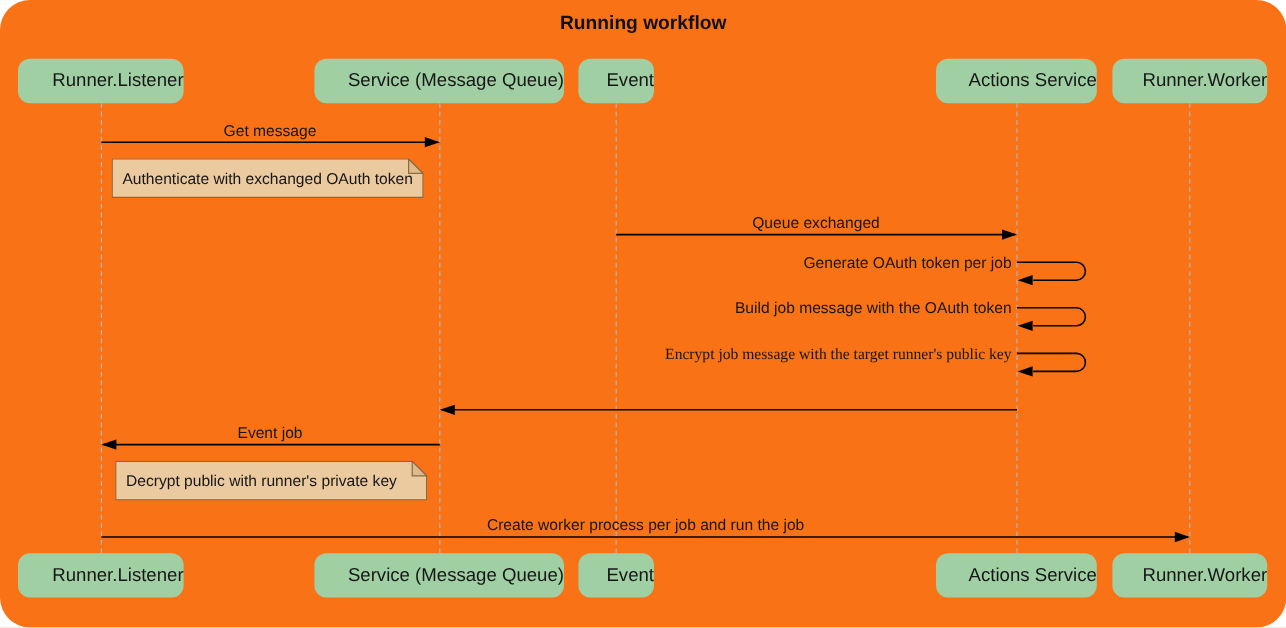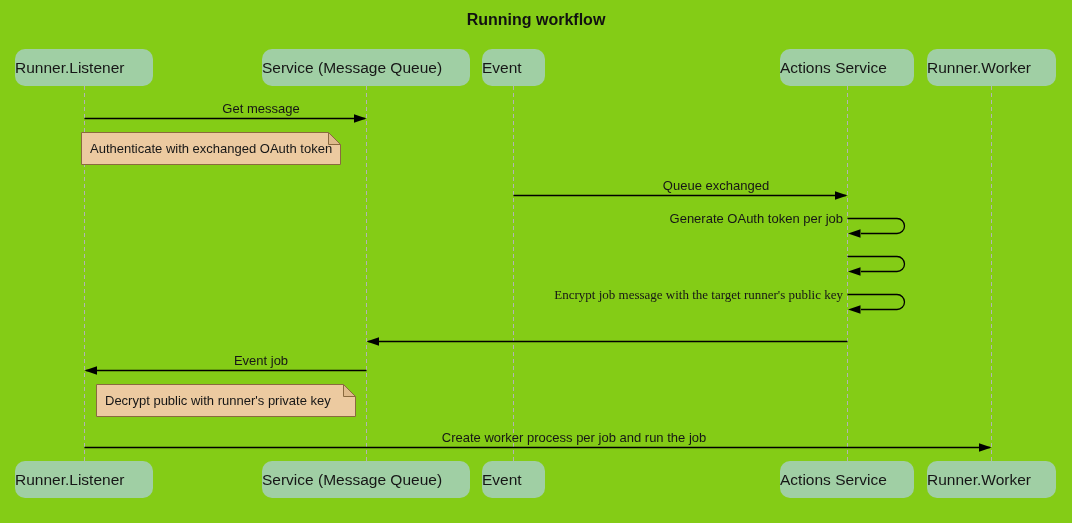--- a/index.html
+++ b/index.html
@@ -1,60 +1,61 @@
 <!DOCTYPE html>
 <html><head>
 <meta charset="utf-8">
 <style>
   html, body { margin: 0; padding: 0; background: #ffffff; }
   .diagram {
     position: relative;
     width: 1072px;
     height: 523px;
-    background: #84cc16;
+    background: #f97316;
     font-family: "Liberation Sans", sans-serif;
     color: #1a1a1a;
     overflow: hidden;
+    border-radius: 25px;
   }
   .title {
     position: absolute;
     left: 0; right: 0; top: 11px;
     text-align: center;
     font-size: 16px;
     font-weight: bold;
     color: #111111;
   }
   .connectors {
     position: absolute;
     left: 0; top: 0;
     z-index: 1;
   }
   .participant {
     position: absolute;
     height: 37px;
     line-height: 37px;
-    text-align: left;
+    text-align: right;
     background: #a0cfa4;
     border-radius: 10px;
     font-size: 15.5px;
     color: #161616;
     z-index: 2;
     box-sizing: border-box;
     white-space: nowrap;
   }
   .msg-label {
     position: absolute;
     font-size: 13px;
     line-height: 16px;
     height: 16px;
     white-space: nowrap;
     color: #161616;
     z-index: 3;
   }
-  .msg-label.centered { transform: translateX(-50%); margin-left: 36px; }
+  .msg-label.centered { transform: translateX(-50%); }
   .msg-label.right-aligned { text-align: right; }
   .note {
     position: absolute;
     width: 260px;
     height: 33px;
     z-index: 3;
   }
   .note-shape { position: absolute; left: 0; top: 0; }
   .note-text {
     position: absolute;
@@ -113,25 +114,26 @@
 
   <div class="participant" style="left:15px;  top:461px; width:138px;">Runner.Listener</div>
   <div class="participant" style="left:262px; top:461px; width:208px;">Service (Message Queue)</div>
   <div class="participant" style="left:482px; top:461px; width:63px;">Event</div>
   <div class="participant" style="left:780px; top:461px; width:134px;">Actions Service</div>
   <div class="participant" style="left:927px; top:461px; width:129px;">Runner.Worker</div>
 
   <div class="msg-label centered" style="left:225px; top:101px;">Get message</div>
   <div class="msg-label centered" style="left:680px; top:178px;">Queue exchanged</div>
   <div class="msg-label right-aligned" style="right:229px; top:211px;">Generate OAuth token per job</div>
+  <div class="msg-label right-aligned" style="right:229px; top:249px;">Build job message with the OAuth token</div>
   <div class="msg-label right-aligned" style="right:229px; top:287px;font-family:Liberation Serif, serif;">Encrypt job message with the target runner's public key</div>
   <div class="msg-label centered" style="left:225px; top:353px;">Event job</div>
   <div class="msg-label centered" style="left:538px; top:430px;">Create worker process per job and run the job</div>
 
-  <div class="note" style="left:81px; top:132px;padding-left:16px;">
+  <div class="note" style="left:93px; top:132px;padding-left:16px;">
     <svg class="note-shape" width="260" height="33" viewBox="0 0 260 33">
       <path d="M0.5,0.5 H247.5 L259.5,12.5 V32.5 H0.5 Z" fill="#eccaa0" stroke="#8a6a3f" stroke-width="1"></path>
       <path d="M247.5,0.5 L247.5,12.5 L259.5,12.5 Z" fill="#dfba8c" stroke="#8a6a3f" stroke-width="1"></path>
     </svg>
     <span class="note-text">Authenticate with exchanged OAuth token</span>
   </div>
 
   <div class="note" style="left:96px; top:384px;">
     <svg class="note-shape" width="260" height="33" viewBox="0 0 260 33">
       <path d="M0.5,0.5 H247.5 L259.5,12.5 V32.5 H0.5 Z" fill="#eccaa0" stroke="#8a6a3f" stroke-width="1"></path>

